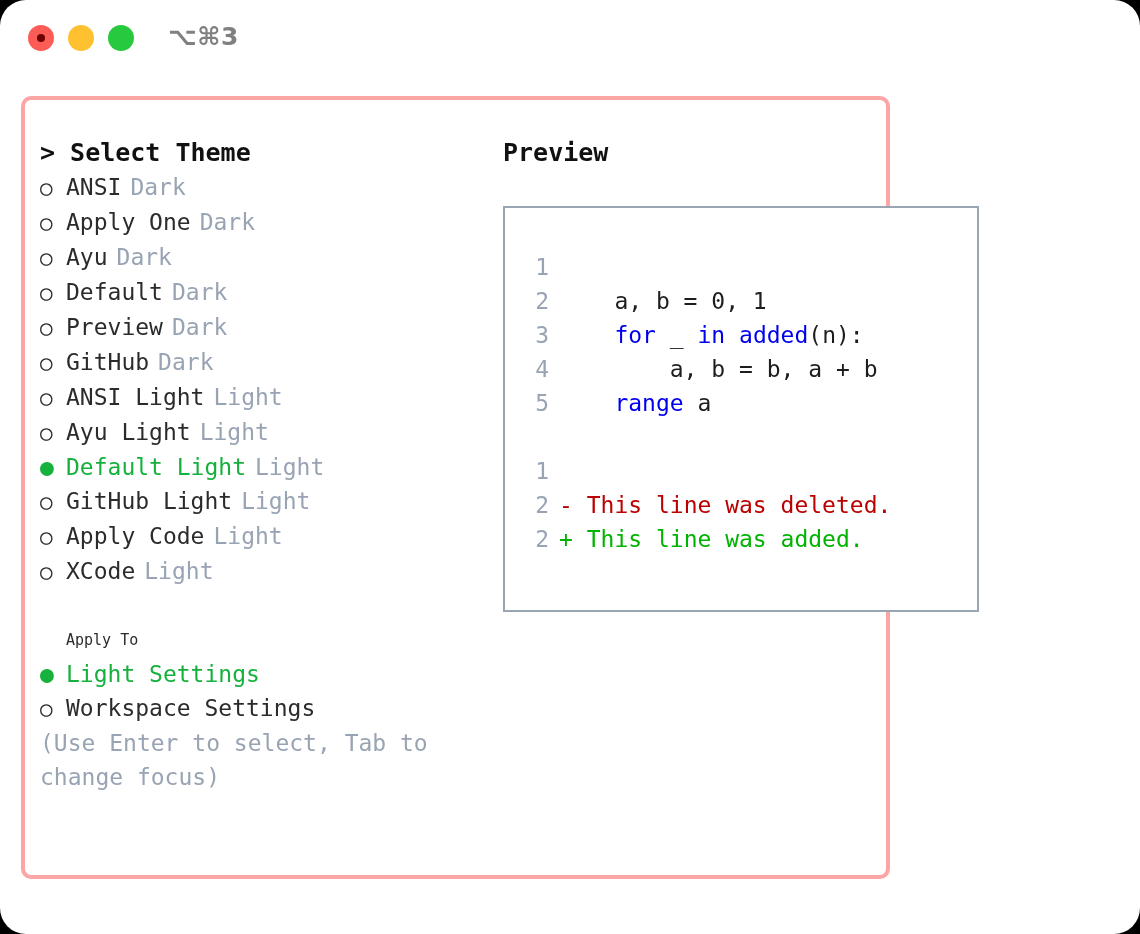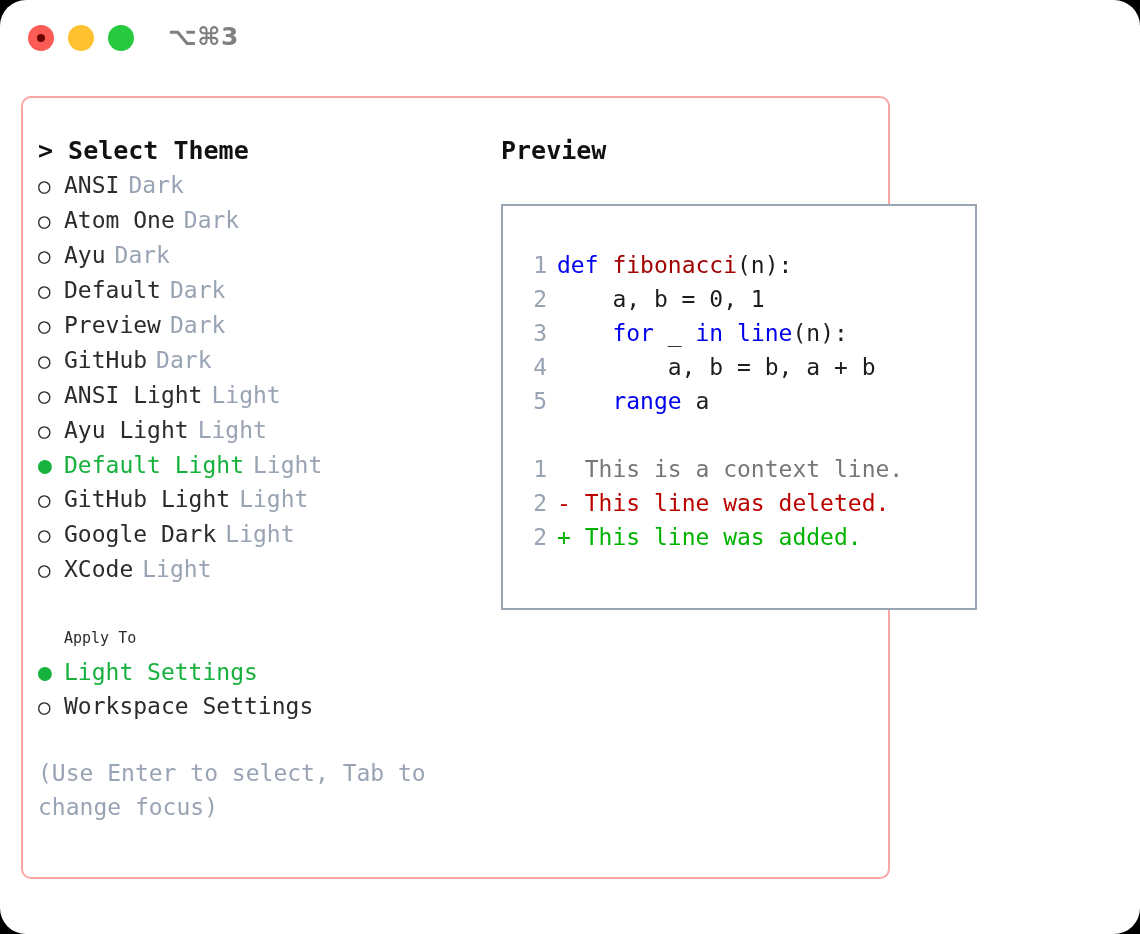--- a/index.html
+++ b/index.html
@@ -67,21 +67,21 @@
     letter-spacing: 0.5px;
     font-family: "DejaVu Sans", "Liberation Sans", sans-serif;
   }
 
   
   .panel {
     position: absolute;
     left: 21px; top: 96px;
     width: 869px;
     height: 783px;
-    border: 2px solid #fca5a5;
+    border: 4px solid #fca5a5;
     border-radius: 10px;
     box-sizing: border-box;
     background: #ffffff;
   }
 
   
   .left-col {
     position: absolute;
     left: 15px;
     top: 36px;
@@ -126,21 +126,20 @@
   .group-title {
     font-size: 15px;
     color: #2b2b2b;
     line-height: 34px;
     padding-left: 26px;
     white-space: pre;
   }
   .spacer { height: 34px; }
 
   .hint {
-    margin-top: 32px;
     font-size: 23px;
     color: #98a3b3;
     line-height: 34px;
     width: 420px;
     white-space: normal;
   }
 
   
   .preview-title {
     font-size: 25px;
@@ -194,59 +193,59 @@
     <div class="shortcut">⌥⌘3</div>
   </div>
 
   <div class="panel">
 
     <div class="left-col">
       <div class="heading">&gt; Select Theme</div>
 
       <div id="theme-list">
           <div class="opt-row"><span class="bullet">○</span><span class="opt-label">ANSI</span><span class="opt-badge">Dark</span></div>
-          <div class="opt-row"><span class="bullet">○</span><span class="opt-label">Atom One</span><span class="opt-badge">Dark</span></div>
+          <div class="opt-row"><span class="bullet">○</span><span class="opt-label">Apply One</span><span class="opt-badge">Dark</span></div>
           <div class="opt-row"><span class="bullet">○</span><span class="opt-label">Ayu</span><span class="opt-badge">Dark</span></div>
           <div class="opt-row"><span class="bullet">○</span><span class="opt-label">Default</span><span class="opt-badge">Dark</span></div>
           <div class="opt-row"><span class="bullet">○</span><span class="opt-label">Preview</span><span class="opt-badge">Dark</span></div>
           <div class="opt-row"><span class="bullet">○</span><span class="opt-label">GitHub</span><span class="opt-badge">Dark</span></div>
           <div class="opt-row"><span class="bullet">○</span><span class="opt-label">ANSI Light</span><span class="opt-badge">Light</span></div>
           <div class="opt-row"><span class="bullet">○</span><span class="opt-label">Ayu Light</span><span class="opt-badge">Light</span></div>
           <div class="opt-row selected"><span class="bullet sel">●</span><span class="opt-label">Default Light</span><span class="opt-badge">Light</span></div>
           <div class="opt-row"><span class="bullet">○</span><span class="opt-label">GitHub Light</span><span class="opt-badge">Light</span></div>
-          <div class="opt-row"><span class="bullet">○</span><span class="opt-label">Google Dark</span><span class="opt-badge">Light</span></div>
+          <div class="opt-row"><span class="bullet">○</span><span class="opt-label">Apply Code</span><span class="opt-badge">Light</span></div>
           <div class="opt-row"><span class="bullet">○</span><span class="opt-label">XCode</span><span class="opt-badge">Light</span></div>
         </div>
 
       <div class="spacer"></div>
 
       <div class="group-title">Apply To</div>
 
       <div id="apply-list">
           <div class="opt-row selected"><span class="bullet sel">●</span><span class="opt-label">Light Settings</span></div>
           <div class="opt-row"><span class="bullet">○</span><span class="opt-label">Workspace Settings</span></div>
         </div>
 
       <div class="hint">(Use Enter to select, Tab to change focus)</div>
     </div>
 
     <div class="right-col">
       <div class="preview-title">Preview</div>
 
       <div class="preview-box">
         <div id="code-block">
-            <div class="code-line"><span class="lineno">1</span><span class="code-txt"><span class="kw">def </span><span class="fn">fibonacci</span><span class="plain">(n):</span></span></div>
+            <div class="code-line"><span class="lineno">1</span></div>
             <div class="code-line"><span class="lineno">2</span><span class="code-txt"><span class="plain">    a, b = 0, 1</span></span></div>
-            <div class="code-line"><span class="lineno">3</span><span class="code-txt"><span class="plain">    </span><span class="kw">for</span><span class="plain"> _ </span><span class="kw">in</span><span class="plain"> </span><span class="kw">line</span><span class="plain">(n):</span></span></div>
+            <div class="code-line"><span class="lineno">3</span><span class="code-txt"><span class="plain">    </span><span class="kw">for</span><span class="plain"> _ </span><span class="kw">in</span><span class="plain"> </span><span class="kw">added</span><span class="plain">(n):</span></span></div>
             <div class="code-line"><span class="lineno">4</span><span class="code-txt"><span class="plain">        a, b = b, a + b</span></span></div>
             <div class="code-line"><span class="lineno">5</span><span class="code-txt"><span class="plain">    </span><span class="kw">range</span><span class="plain"> a</span></span></div>
           </div>
         <div class="blank-line"></div>
         <div id="diff-block">
-            <div class="code-line"><span class="lineno">1</span><span class="ctx">  </span><span class="ctx">This is a context line.</span></div>
+            <div class="code-line"><span class="lineno">1</span><span class="ctx">  </span></div>
             <div class="code-line"><span class="lineno">2</span><span class="del">- </span><span class="del">This line was deleted.</span></div>
             <div class="code-line"><span class="lineno">2</span><span class="add">+ </span><span class="add">This line was added.</span></div>
           </div>
       </div>
     </div>
 
   </div>
 </div>
 
 </body></html>

